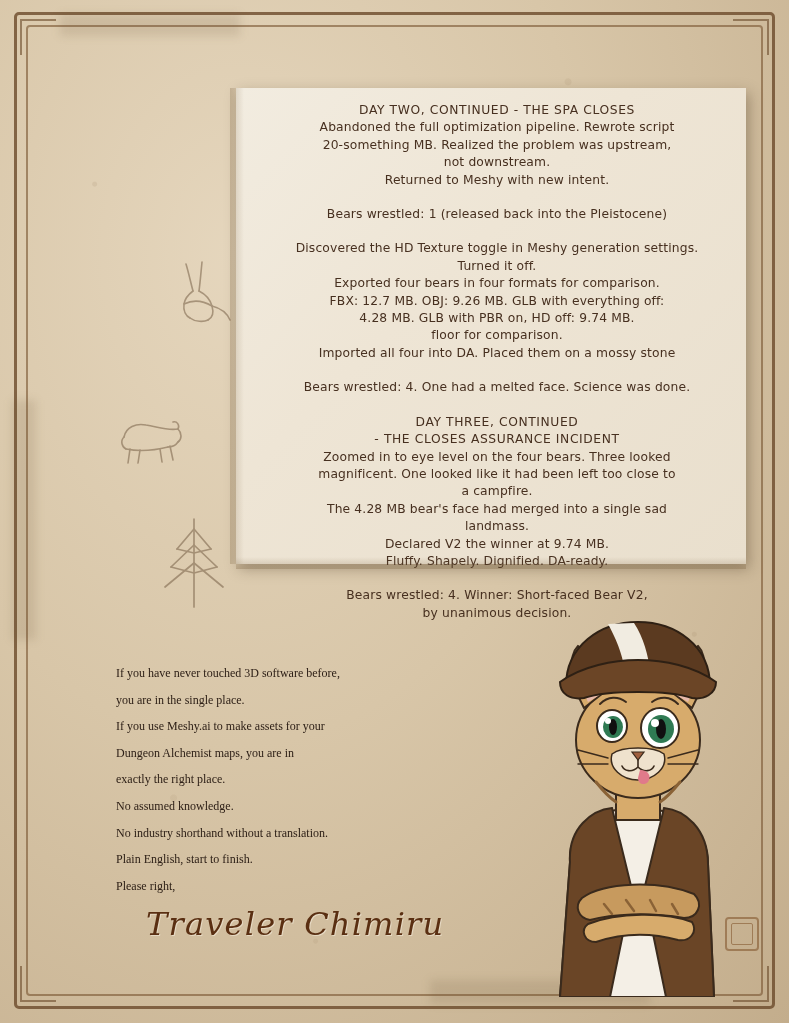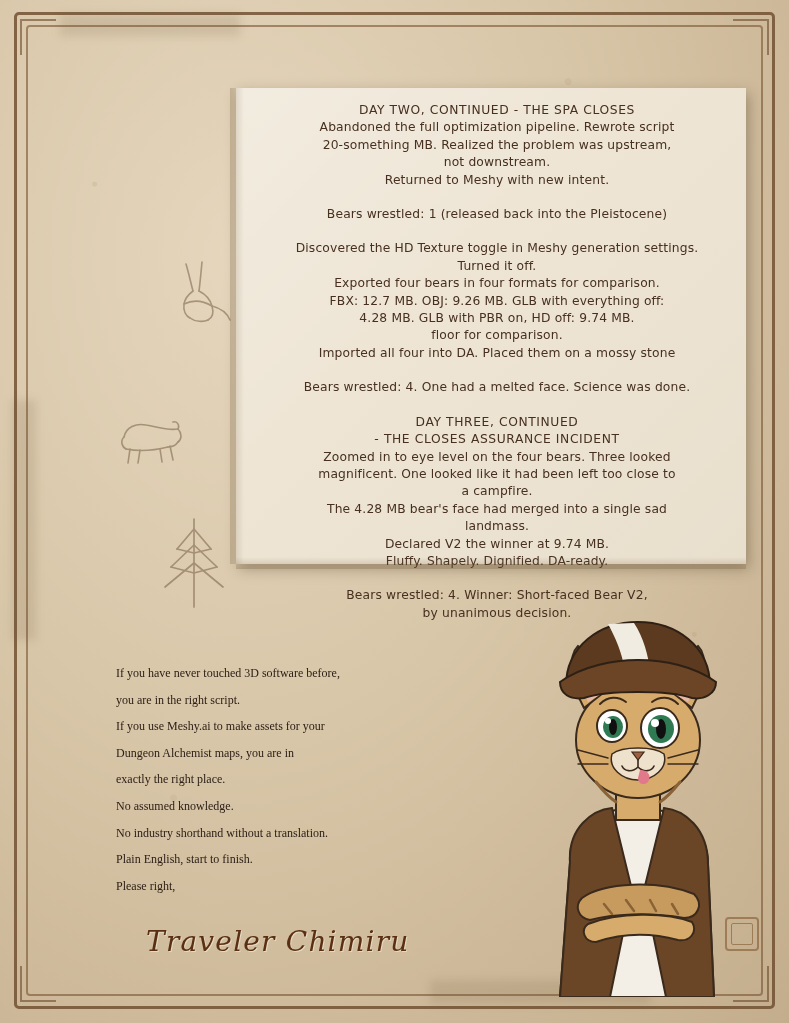--- a/index.html
+++ b/index.html
@@ -117,25 +117,24 @@
     font-size: 12px;
     line-height: 26.6px;
     color: #2e2017;
   }
   .signature {
     position: absolute;
     left: 146px;
     top: 905px;
     font-family: "DejaVu Serif", serif;
     font-style: italic;
-    font-size: 28px;
+    font-size: 32px;
     color: #5a2f12;
     letter-spacing: 1.2px;
     text-shadow: 1px 1px 0 rgba(255,250,240,.45);
-    margin-top: 20px;
   }
 
   
   .character {
     position: absolute;
     left: 508px;
     top: 612px;
     width: 262px;
     height: 385px;
   }
@@ -240,21 +239,21 @@
       <div>Declared V2 the winner at 9.74 MB.</div>
       <div>Fluffy. Shapely. Dignified. DA-ready.</div>
       <div class="jt-blank"></div>
       <div>Bears wrestled: 4. Winner: Short-faced Bear V2,</div>
       <div>by unanimous decision.</div>
     </div>
   </div>
 
   <div class="letter">
     <div>If you have never touched 3D software before,</div>
-    <div>you are in the right script.</div>
+    <div>you are in the single place.</div>
     <div>If you use Meshy.ai to make assets for your</div>
     <div>Dungeon Alchemist maps, you are in</div>
     <div>exactly the right place.</div>
     <div>No assumed knowledge.</div>
     <div>No industry shorthand without a translation.</div>
     <div>Plain English, start to finish.</div>
     <div>Please right,</div>
   </div>
 
   <div class="signature">Traveler Chimiru</div>

